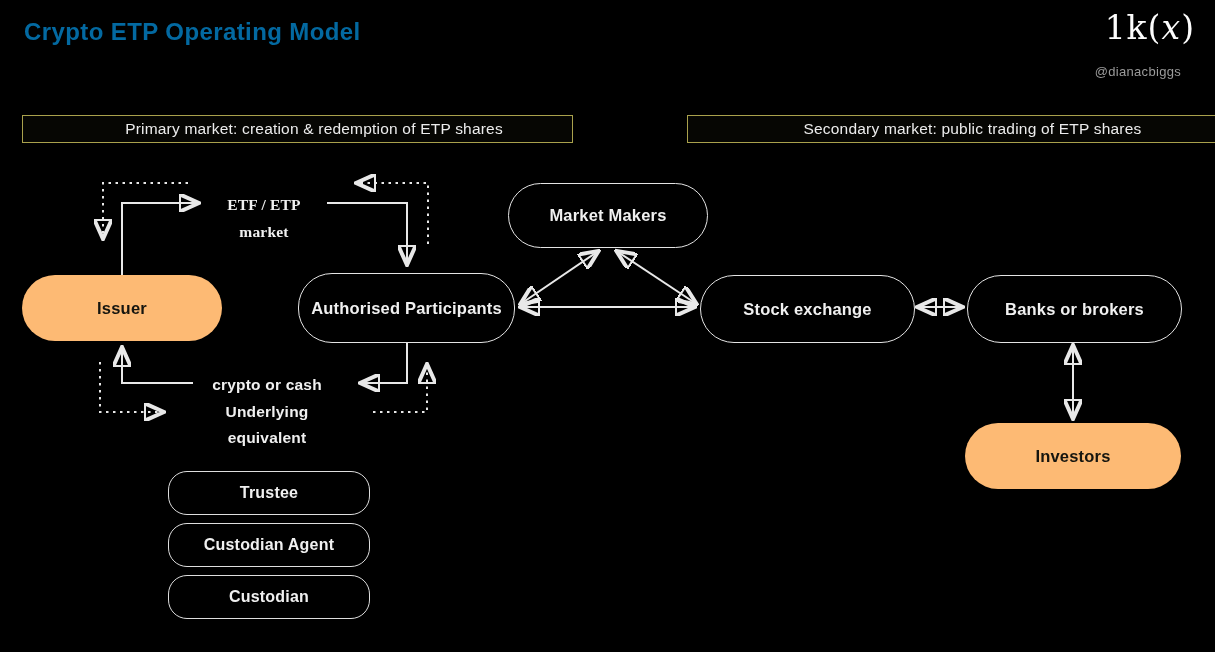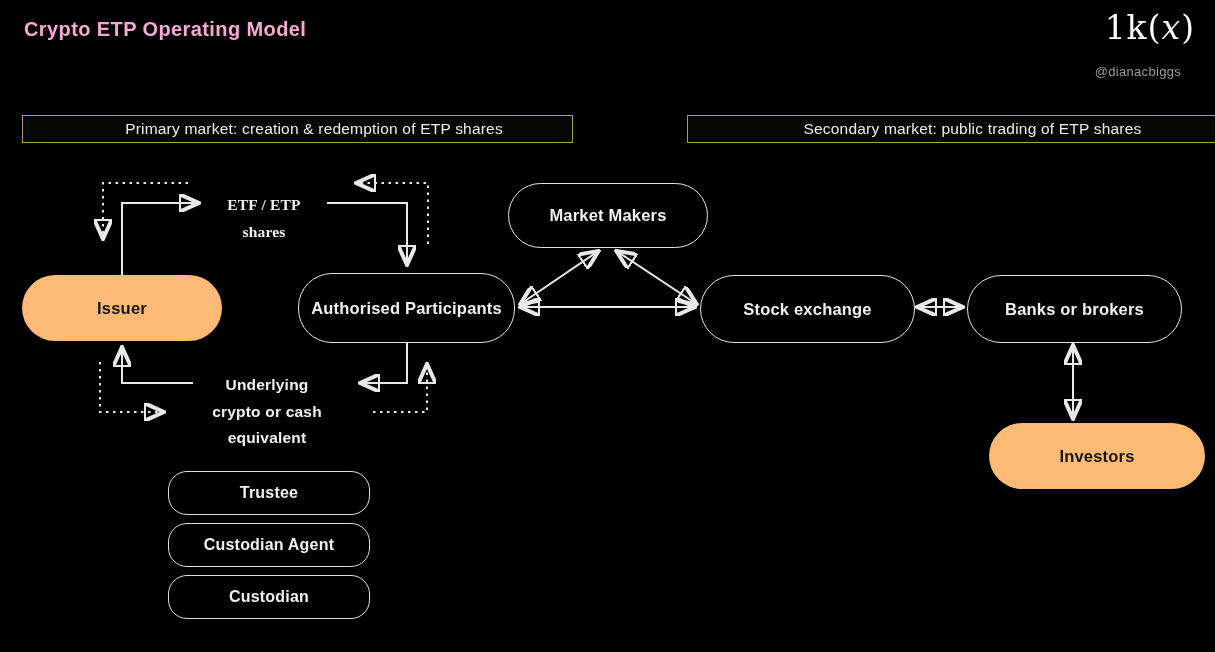--- a/index.html
+++ b/index.html
@@ -5,21 +5,21 @@
   html,body{margin:0;padding:0;background:#000;}
   body{
     width:1215px;height:652px;position:relative;overflow:hidden;
     font-family:"Liberation Sans",sans-serif;
     -webkit-font-smoothing:antialiased;
   }
   .abs{position:absolute;}
 
   
   .title{
-    left:24px;top:18px;font-size:20px;font-weight:700;color:#f9a8d4;
+    left:24px;top:18px;font-size:24px;font-weight:700;color:#0369a1;
     letter-spacing:.4px;
   }
   .logo{
     right:20px;top:8px;font-family:"DejaVu Serif",serif;font-size:33px;
     color:#fdfdfd;letter-spacing:1px;
   }
   .logo i{font-style:italic;font-family:"DejaVu Serif",serif;}
   .handle{
     right:34px;top:64px;font-size:13px;color:#9b9b9b;letter-spacing:.3px;
   }
@@ -38,21 +38,21 @@
     border-radius:34px;display:flex;align-items:center;justify-content:center;
     text-align:center;font-weight:700;font-size:16.5px;letter-spacing:.2px;
   }
   .pill.outline{border:1.6px solid #e4e4e4;background:#000;color:#f0f0f0;}
   .pill.cream{background:#fdba74;color:#15150f;border:none;}
   .issuer{left:22px;top:275px;width:200px;height:66px;}
   .ap{left:298px;top:273px;width:215px;height:68px;line-height:26px;}
   .mm{left:508px;top:183px;width:198px;height:63px;}
   .se{left:700px;top:275px;width:213px;height:66px;}
   .bb{left:967px;top:275px;width:213px;height:66px;}
-  .investors{left:989px;top:423px;width:216px;height:66px;}
+  .investors{left:965px;top:423px;width:216px;height:66px;}
 
   
   .rect-box{
     left:168px;width:200px;height:42px;border-radius:19px;
     border:1.6px solid #dedede;background:#000;color:#f0f0f0;
     display:flex;align-items:center;justify-content:center;
     font-weight:700;font-size:16px;letter-spacing:.2px;
   }
   .trustee{top:471px;}
   .transfer{top:523px;}
@@ -110,19 +110,19 @@
 <div class="abs pill outline se">Stock exchange</div>
 <div class="abs pill outline bb">Banks or brokers</div>
 <div class="abs pill cream investors">Investors</div>
 
 <div class="abs rect-box trustee">Trustee</div>
 <div class="abs rect-box transfer">Custodian Agent</div>
 <div class="abs rect-box custodian">Custodian</div>
 
 <div class="abs flow-label etf-label">
   <div>ETF / ETP</div>
-  <div>shares</div>
+  <div>market</div>
 </div>
 <div class="abs flow-label underlying-label">
+  <div>crypto or cash</div>
   <div>Underlying</div>
-  <div>crypto or cash</div>
   <div>equivalent</div>
 </div>
 
 </body></html>

